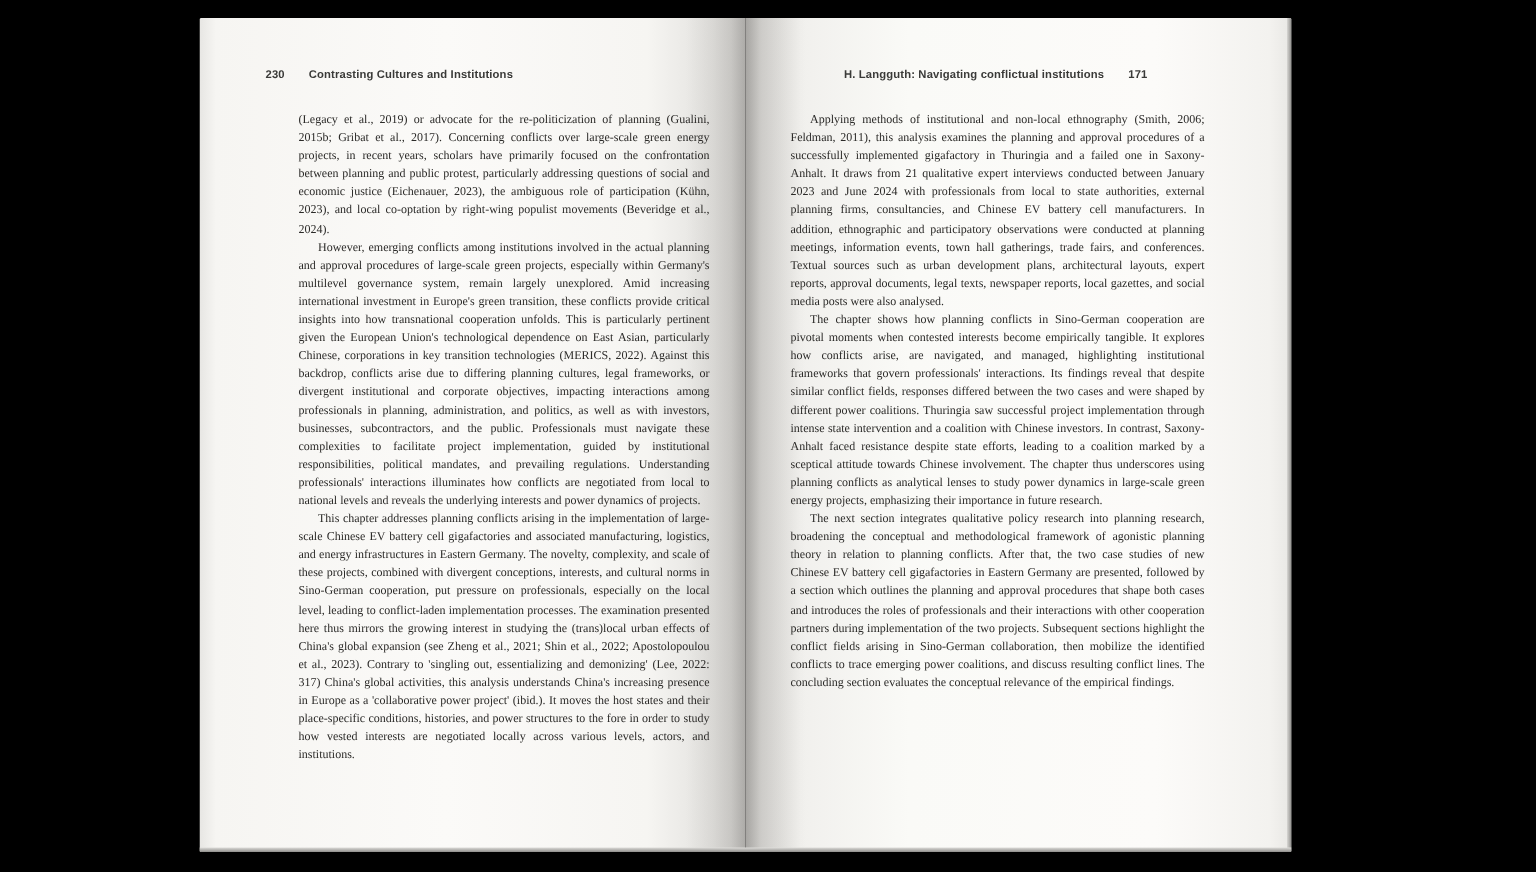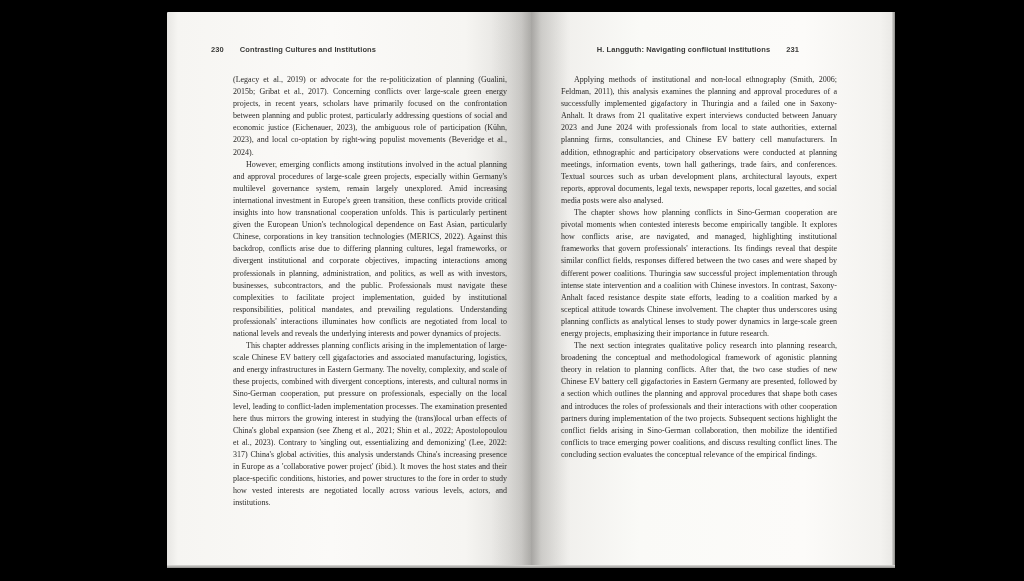--- a/index.html
+++ b/index.html
@@ -6,21 +6,21 @@
   body{
     width:1024px;height:581px;
     background:#000;
     overflow:hidden;
     position:relative;
     font-family:"Liberation Serif", serif;
   }
   .stage{position:absolute;inset:0;background:#000;}
   
   .book{
-    position:absolute;left:167px;top:12px;width:728px;height:556px;
+    position:absolute;left:133px;top:12px;width:728px;height:556px;
     border-radius:1px;
     box-shadow:0 4px 18px rgba(0,0,0,0.9);
     display:flex;
     overflow:hidden;
   }
   .page{
     position:relative;width:364px;height:556px;
     box-sizing:border-box;
     overflow:hidden;
   }
@@ -87,21 +87,21 @@
       </div>
       <div class="body-text">
           <p class="para">(Legacy et al., 2019) or advocate for the re-politicization of planning (Gualini, 2015b; Gribat et al., 2017). Concerning conflicts over large-scale green energy projects, in recent years, scholars have primarily focused on the confrontation between planning and public protest, particularly addressing questions of social and economic justice (Eichenauer, 2023), the ambiguous role of participation (Kühn, 2023), and local co-optation by right-wing populist movements (Beveridge et al., 2024).</p>
           <p class="para">However, emerging conflicts among institutions involved in the actual planning and approval procedures of large-scale green projects, especially within Germany's multilevel governance system, remain largely unexplored. Amid increasing international investment in Europe's green transition, these conflicts provide critical insights into how transnational cooperation unfolds. This is particularly pertinent given the European Union's technological dependence on East Asian, particularly Chinese, corporations in key transition technologies (MERICS, 2022). Against this backdrop, conflicts arise due to differing planning cultures, legal frameworks, or divergent institutional and corporate objectives, impacting interactions among professionals in planning, administration, and politics, as well as with investors, businesses, subcontractors, and the public. Professionals must navigate these complexities to facilitate project implementation, guided by institutional responsibilities, political mandates, and prevailing regulations. Understanding professionals' interactions illuminates how conflicts are negotiated from local to national levels and reveals the underlying interests and power dynamics of projects.</p>
           <p class="para">This chapter addresses planning conflicts arising in the implementation of large-scale Chinese EV battery cell gigafactories and associated manufacturing, logistics, and energy infrastructures in Eastern Germany. The novelty, complexity, and scale of these projects, combined with divergent conceptions, interests, and cultural norms in Sino-German cooperation, put pressure on professionals, especially on the local level, leading to conflict-laden implementation processes. The examination presented here thus mirrors the growing interest in studying the (trans)local urban effects of China's global expansion (see Zheng et al., 2021; Shin et al., 2022; Apostolopoulou et al., 2023). Contrary to 'singling out, essentializing and demonizing' (Lee, 2022: 317) China's global activities, this analysis understands China's increasing presence in Europe as a 'collaborative power project' (ibid.). It moves the host states and their place-specific conditions, histories, and power structures to the fore in order to study how vested interests are negotiated locally across various levels, actors, and institutions.</p>
         </div>
     </div>
 
     <div class="page page-right">
       <div class="running-header">
-        <span class="htitle">H. Langguth: Navigating conflictual institutions</span><span class="pagenum">231</span>
+        <span class="htitle">H. Langguth: Navigating conflictual institutions</span><span class="pagenum">171</span>
       </div>
       <div class="body-text">
           <p class="para">Applying methods of institutional and non-local ethnography (Smith, 2006; Feldman, 2011), this analysis examines the planning and approval procedures of a successfully implemented gigafactory in Thuringia and a failed one in Saxony-Anhalt. It draws from 21 qualitative expert interviews conducted between January 2023 and June 2024 with professionals from local to state authorities, external planning firms, consultancies, and Chinese EV battery cell manufacturers. In addition, ethnographic and participatory observations were conducted at planning meetings, information events, town hall gatherings, trade fairs, and conferences. Textual sources such as urban development plans, architectural layouts, expert reports, approval documents, legal texts, newspaper reports, local gazettes, and social media posts were also analysed.</p>
           <p class="para">The chapter shows how planning conflicts in Sino-German cooperation are pivotal moments when contested interests become empirically tangible. It explores how conflicts arise, are navigated, and managed, highlighting institutional frameworks that govern professionals' interactions. Its findings reveal that despite similar conflict fields, responses differed between the two cases and were shaped by different power coalitions. Thuringia saw successful project implementation through intense state intervention and a coalition with Chinese investors. In contrast, Saxony-Anhalt faced resistance despite state efforts, leading to a coalition marked by a sceptical attitude towards Chinese involvement. The chapter thus underscores using planning conflicts as analytical lenses to study power dynamics in large-scale green energy projects, emphasizing their importance in future research.</p>
           <p class="para">The next section integrates qualitative policy research into planning research, broadening the conceptual and methodological framework of agonistic planning theory in relation to planning conflicts. After that, the two case studies of new Chinese EV battery cell gigafactories in Eastern Germany are presented, followed by a section which outlines the planning and approval procedures that shape both cases and introduces the roles of professionals and their interactions with other cooperation partners during implementation of the two projects. Subsequent sections highlight the conflict fields arising in Sino-German collaboration, then mobilize the identified conflicts to trace emerging power coalitions, and discuss resulting conflict lines. The concluding section evaluates the conceptual relevance of the empirical findings.</p>
         </div>
     </div>
 
     <div class="spine-shadow"></div>
     <div class="edge-right"></div>

